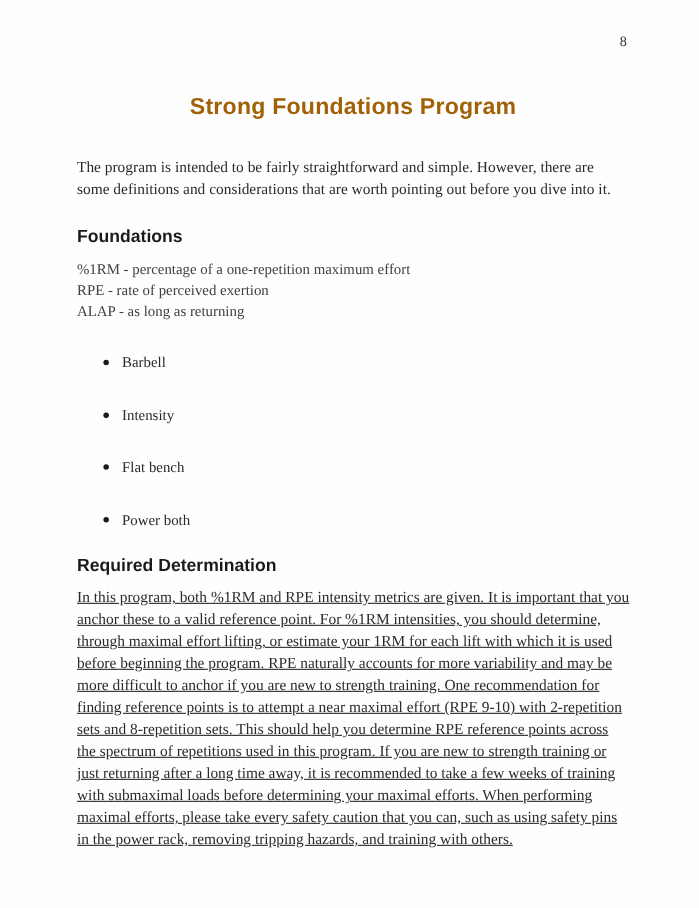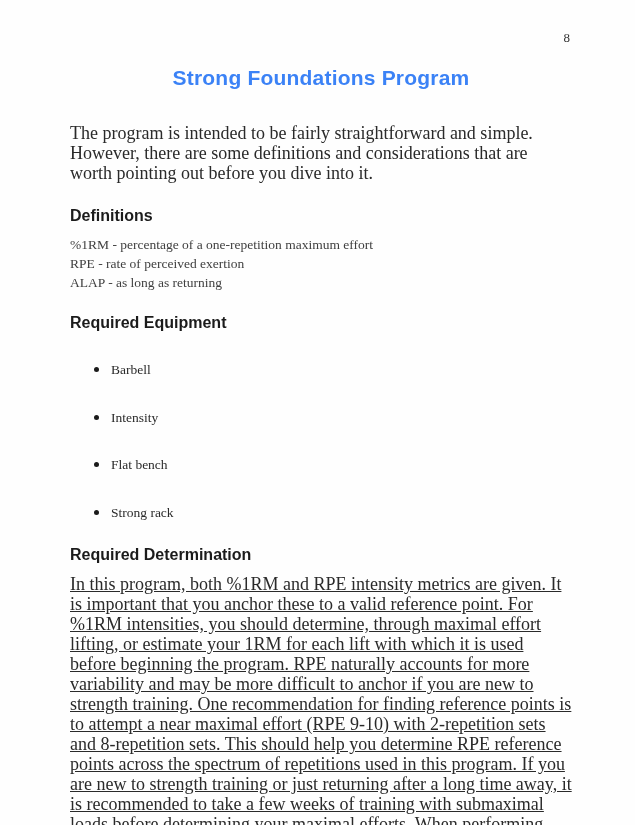--- a/index.html
+++ b/index.html
@@ -29,27 +29,28 @@
   .content {
     position: absolute;
     top: 66px;
     left: 70px;
     width: 502px;
   }
   .doc-title {
     font-family: "Liberation Sans", sans-serif;
     font-weight: 700;
     font-size: 21px;
-    color: #3b82f6;
+    color: #a16207;
     text-align: center;
     letter-spacing: 0.2px;
     margin-bottom: 33px;
+    margin-top: 20px;
   }
   .body-text {
-    font-size: 18px;
+    font-size: 14px;
     line-height: 20px;
     color: #2a2a2a;
   }
   .section-heading {
     font-family: "Liberation Sans", sans-serif;
     font-weight: 700;
     font-size: 16px;
     color: #1b1b1b;
     margin-bottom: 10px;
   }
@@ -92,44 +93,43 @@
 
   <div class="page-number">8</div>
 
   <div class="content">
 
     <h1 class="doc-title">Strong Foundations Program</h1>
 
     <p class="body-text intro">The program is intended to be fairly straightforward and simple. However, there are some definitions and considerations that are worth pointing out before you dive into it.</p>
 
     <div class="definitions-block">
-      <h2 class="section-heading">Definitions</h2>
+      <h2 class="section-heading">Foundations</h2>
       <div class="definition-line">%1RM - percentage of a one-repetition maximum effort</div>
       <div class="definition-line">RPE - rate of perceived exertion</div>
       <div class="definition-line">ALAP - as long as returning</div>
     </div>
 
     <div class="equipment-block">
-      <h2 class="section-heading">Required Equipment</h2>
       <ul class="bullet-list">
         <li class="bullet-item">
           <span class="bullet-dot"></span>
           <span>Barbell</span>
         </li>
         <li class="bullet-item">
           <span class="bullet-dot"></span>
           <span>Intensity</span>
         </li>
         <li class="bullet-item">
           <span class="bullet-dot"></span>
           <span>Flat bench</span>
         </li>
         <li class="bullet-item">
           <span class="bullet-dot"></span>
-          <span>Strong rack</span>
+          <span>Power both</span>
         </li>
       </ul>
     </div>
 
     <div class="intensity-block">
       <h2 class="section-heading">Required Determination</h2>
       <p class="body-text">In this program, both %1RM and RPE intensity metrics are given. It is important that you anchor these to a valid reference point. For %1RM intensities, you should determine, through maximal effort lifting, or estimate your 1RM for each lift with which it is used before beginning the program. RPE naturally accounts for more variability and may be more difficult to anchor if you are new to strength training. One recommendation for finding reference points is to attempt a near maximal effort (RPE 9-10) with 2-repetition sets and 8-repetition sets. This should help you determine RPE reference points across the spectrum of repetitions used in this program. If you are new to strength training or just returning after a long time away, it is recommended to take a few weeks of training with submaximal loads before determining your maximal efforts. When performing maximal efforts, please take every safety caution that you can, such as using safety pins in the power rack, removing tripping hazards, and training with others.</p>
     </div>
 
   </div>

